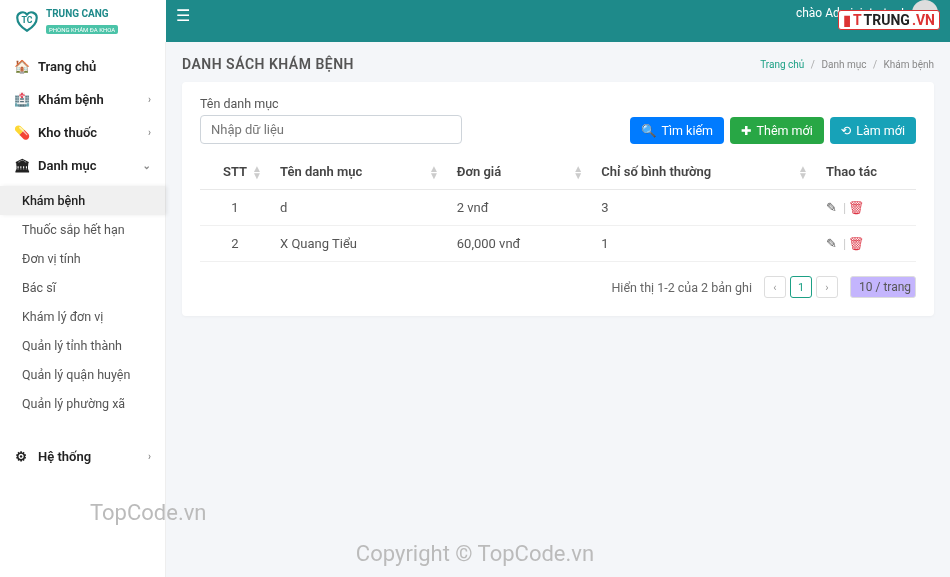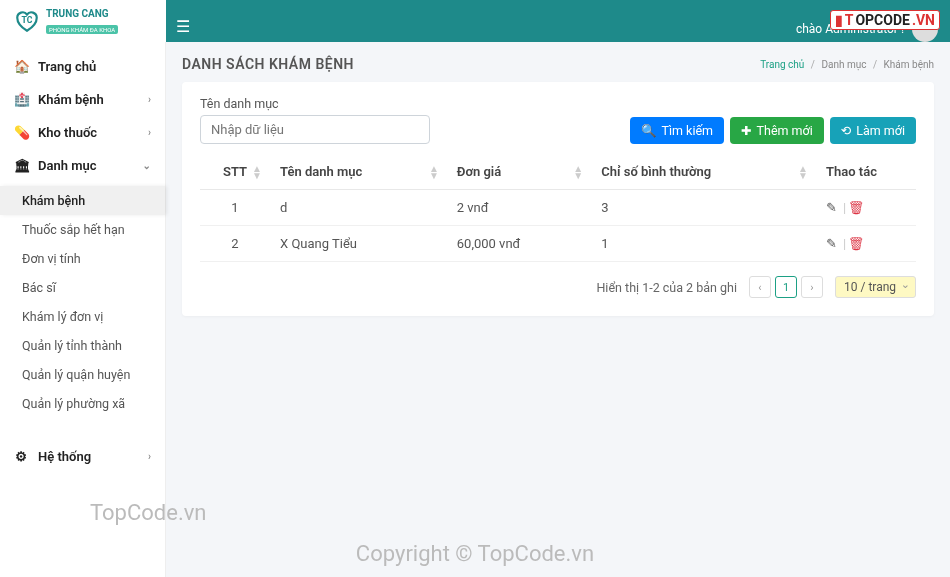--- a/index.html
+++ b/index.html
@@ -1,17 +1,17 @@
 <!DOCTYPE html>
 <html><head>
 <meta charset="utf-8">
 <style>
 * { margin: 0; padding: 0; box-sizing: border-box; font-family: -apple-system, BlinkMacSystemFont, "Segoe UI", Roboto, sans-serif; }
 body { background: #f4f6f9; color: #333; font-size: 14px; }
-.topbar { background: #1e8a8a; height: 42px; display: flex; align-items: flex-end; padding: 0 12px; color: #fff; }
+.topbar { background: #1e8a8a; height: 42px; display: flex; align-items: flex-start; padding: 0 12px; color: #fff; }
 .topbar-logo { width: 166px; display: flex; align-items: center; gap: 6px; background: #fff; height: 42px; margin-left: -12px; padding-left: 14px; }
 .topbar-logo svg { width: 26px; height: 26px; }
 .topbar-logo-text { color: #1e8a8a; font-size: 10px; font-weight: 700; line-height: 1.1; }
 .topbar-logo-sub { background: #4bc3a8; color:#fff; font-size:6px; padding:1px 3px; border-radius:2px; display:inline-block; }
 .hamburger { cursor: pointer; padding: 6px 10px; font-size: 16px; }
 .topbar-right { margin-left: auto; display: flex; align-items: center; gap: 8px; font-size: 12px; }
 .avatar { width: 26px; height: 26px; border-radius: 50%; background: #ddd; display:inline-block; }
 
 .layout { display: flex; }
 .sidebar { width: 166px; background: #fff; min-height: calc(100vh - 42px); border-right: 1px solid #eee; padding: 8px 0; }
@@ -26,42 +26,42 @@
 .main { flex: 1; padding: 14px 16px; }
 .page-head { display: flex; align-items: center; margin-bottom: 10px; }
 .page-title { font-size: 14px; font-weight: 600; color: #555; letter-spacing: 0.5px; }
 .breadcrumb { margin-left: auto; font-size: 10px; color: #888; }
 .breadcrumb a { color: #1ca085; text-decoration: none; }
 .breadcrumb .sep { margin: 0 4px; color:#aaa; }
 
 .card { background: #fff; border-radius: 4px; padding: 14px 18px 18px; box-shadow: 0 1px 3px rgba(0,0,0,0.04); }
 .filter-row { display: flex; align-items: flex-end; gap: 12px; margin-bottom: 10px; }
 .filter-field label { display: block; font-size: 12.5px; color: #555; margin-bottom: 4px; }
-.filter-field input { width: 230px; padding: 6px 10px; border: 1px solid #ced4da; border-radius: 4px; font-size: 13px; }
+.filter-field input { width: 262px; padding: 6px 10px; border: 1px solid #ced4da; border-radius: 4px; font-size: 13px; }
 .filter-buttons { margin-left: auto; display: flex; gap: 6px; }
 .btn { padding: 6px 11px; border: none; border-radius: 4px; color: #fff; font-size: 12.5px; cursor: pointer; display: inline-flex; align-items: center; gap: 5px; }
 .btn-primary { background: #007bff; }
 .btn-success { background: #28a745; }
 .btn-info { background: #17a2b8; }
 
 table { width: 100%; border-collapse: collapse; font-size: 13px; }
 th { text-align: left; padding: 10px 10px; border-bottom: 1px solid #e8e8e8; color:#444; font-weight:600; position:relative; }
 th.center { text-align:center; }
 td { padding: 10px 10px; border-bottom: 1px solid #f0f0f0; color:#555; }
 td.center { text-align:center; }
 .sort-ic { position:absolute; right:8px; top:50%; transform:translateY(-50%); color:#ccc; font-size:10px; line-height:0.7; }
 .action-edit { color:#555; cursor:pointer; margin-right:4px; }
 .action-del { color:#dc3545; cursor:pointer; }
 .divider { color:#ccc; margin:0 2px; }
 
 .pager { display:flex; align-items:center; justify-content:flex-end; gap:12px; margin-top:14px; font-size:12.5px; color:#666; }
 .pager-nav { display:flex; align-items:center; gap:4px; }
 .pg-btn { width:22px; height:22px; border:1px solid #ddd; border-radius:3px; display:flex; align-items:center; justify-content:center; font-size:11px; color:#999; cursor:pointer; }
 .pg-btn.active { border-color:#1ca085; color:#1ca085; }
-.pg-select { border:1px solid #ddd; border-radius:3px; padding:3px 18px 3px 8px; font-size:12px; color:#555; appearance:none; background:#fef9c3; position:relative; }
+.pg-select { border:1px solid #ddd; border-radius:3px; padding:3px 3px 3px 8px; font-size:12px; color:#555; appearance:none; background:#c4b5fd; position:relative; }
 .pg-select-wrap { position:relative; display:inline-block; }
 .pg-select-wrap::after { content:"⌄"; position:absolute; right:6px; top:2px; font-size:11px; color:#999; pointer-events:none;}
 
 .watermark1 { position:fixed; left:90px; bottom:52px; color:#bbb; font-size:22px; pointer-events:none; }
 .watermark2 { position:fixed; left:50%; transform:translateX(-50%); bottom:11px; color:#bbb; font-size:22px; pointer-events:none; }
 .wm-badge { position:fixed; top:10px; right:10px; background:#fff; border:1px solid #d33; border-radius:3px; padding:1px 4px; font-weight:700; font-size:14px; color:#222; display:flex; align-items:center; gap:2px; pointer-events:none;}
 .wm-badge .red{color:#d33;}
 </style>
 </head>
 <body>
@@ -216,15 +216,15 @@
       </div>
     </div>
   </main>
 </div>
 
 <div class="watermark1">TopCode.vn</div>
 <div class="watermark2">Copyright © TopCode.vn</div>
 <div class="wm-badge">
     <span class="red">▮</span>
     <span class="red">T</span>
-    <span>OPCODE</span>
+    <span>TRUNG</span>
     <span class="red">.VN</span>
   </div>
 
 </body></html>

